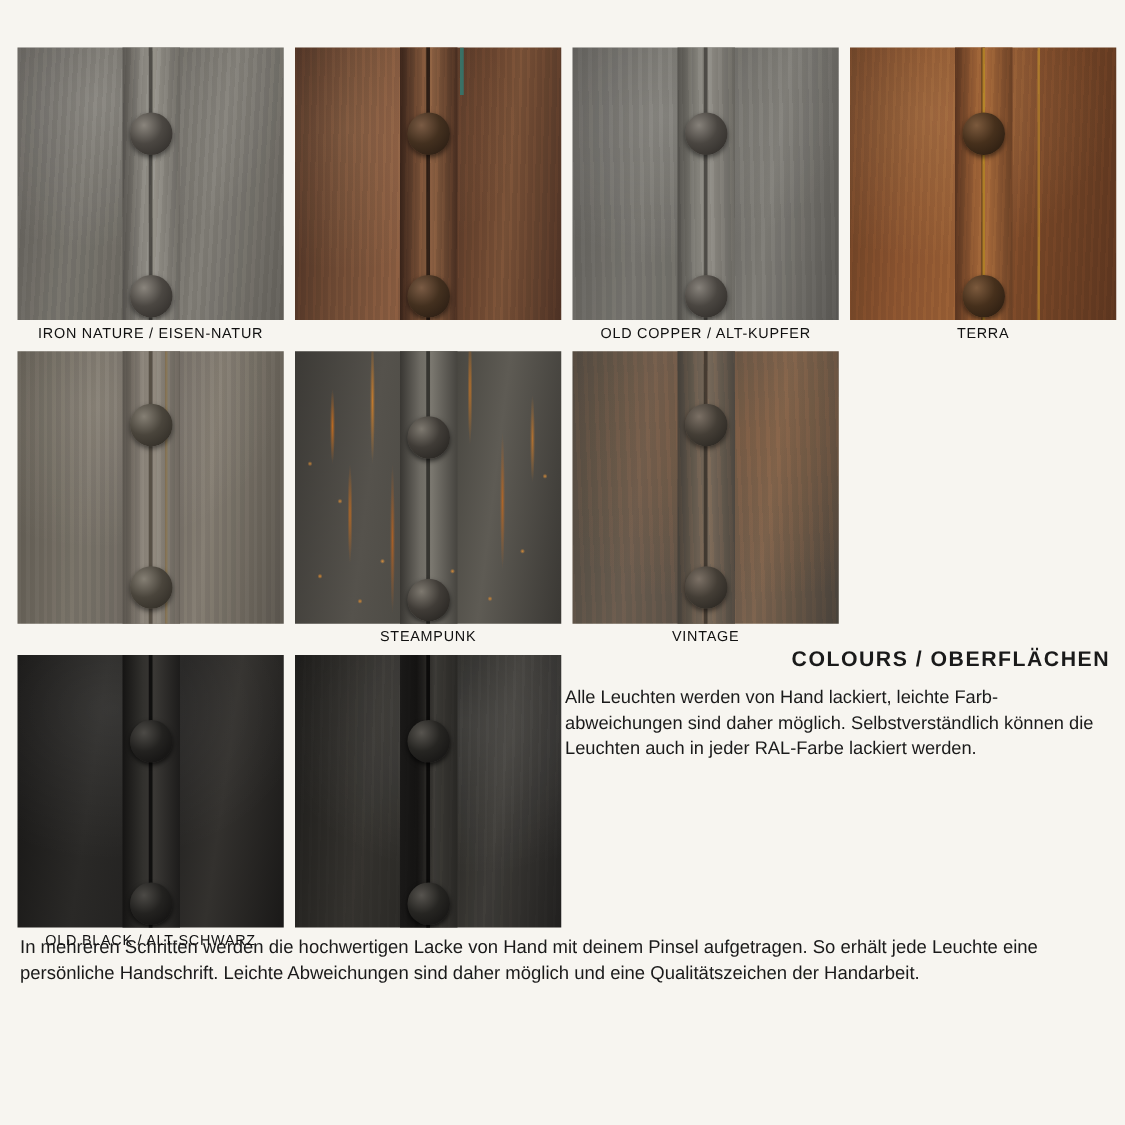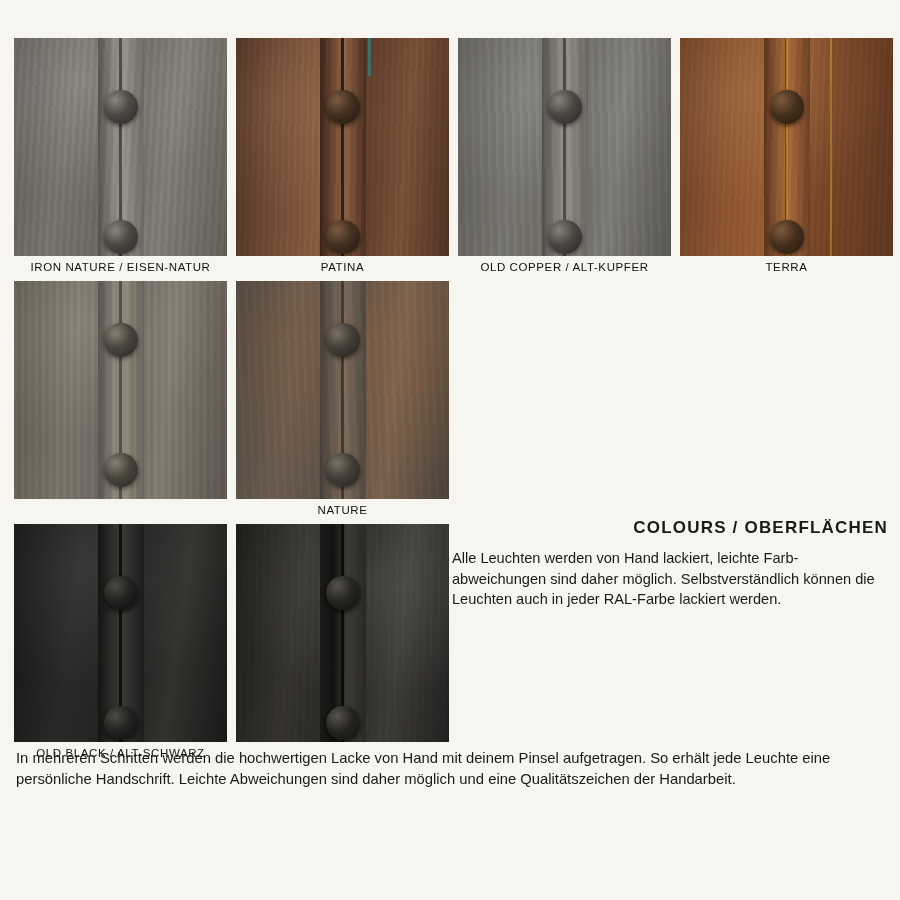--- a/index.html
+++ b/index.html
@@ -151,21 +151,20 @@
         <div class="swatch" style="background:
                radial-gradient(100% 80% at 20% 30%, rgba(255,200,150,.12), rgba(0,0,0,0) 65%),
                linear-gradient(95deg, #4a2f22 0%, #6e4a34 20%, #8a5d41 42%, #5c3a28 58%, #7a5238 78%, #4f3325 100%);">
           <div class="strip" style="background: linear-gradient(90deg,#3a241a 0%,#7a5238 35%,#8e6243 55%,#4a2f21 100%);"></div>
           <div class="seam" style="background:rgba(10,6,4,.7)"></div>
           <div class="grain" style="background: repeating-linear-gradient(91deg, rgba(255,220,180,.07) 0 2px, rgba(0,0,0,.07) 2px 6px);"></div>
           <div style="position:absolute;left:132px;top:0;width:3px;height:38px;background:#2f7d74;opacity:.8"></div>
           <div class="rivet top" style="background: radial-gradient(circle at 33% 30%, #7a5b44 0%, #43301f 45%, #241810 100%); box-shadow:0 2px 4px rgba(0,0,0,.55);"></div>
           <div class="rivet bot" style="background: radial-gradient(circle at 33% 30%, #7a5b44 0%, #43301f 45%, #241810 100%); box-shadow:0 2px 4px rgba(0,0,0,.55);"></div>
         </div>
-        <div class="caption">PATINA</div>
       </div>
 
       <div class="cell">
         <div class="swatch" style="background:
                radial-gradient(110% 85% at 35% 25%, rgba(255,255,255,.12), rgba(0,0,0,0) 62%),
                linear-gradient(98deg, #5e5c58 0%, #77756f 30%, #6c6a64 55%, #7e7c76 72%, #5a5854 100%);">
           <div class="strip" style="background: linear-gradient(90deg,#53514c 0%,#86847d 35%,#918e87 55%,#6a6862 100%);"></div>
           <div class="seam" style="background:rgba(18,16,14,.5)"></div>
           <div class="grain" style="background: repeating-linear-gradient(89deg, rgba(255,255,255,.05) 0 3px, rgba(0,0,0,.05) 3px 8px);"></div>
           <div class="rivet top" style="background: radial-gradient(circle at 33% 30%, #86817a 0%, #4a4641 45%, #2a2724 100%); box-shadow:0 2px 4px rgba(0,0,0,.5);"></div>
@@ -198,32 +197,63 @@
                linear-gradient(96deg, #5e5950 0%, #787268 28%, #6d6760 52%, #827b70 70%, #5b564e 100%);">
           <div class="strip" style="background: linear-gradient(90deg,#56514a 0%,#8a8379 35%,#948d82 55%,#6a645c 100%);"></div>
           <div class="seam" style="background:rgba(35,28,18,.55)"></div>
           <div style="position:absolute;left:118px;top:0;bottom:0;width:2px;background:#8a6a2e;opacity:.4"></div>
           <div class="grain" style="background: repeating-linear-gradient(90deg, rgba(255,255,255,.05) 0 3px, rgba(0,0,0,.05) 3px 7px);"></div>
           <div class="rivet high" style="background: radial-gradient(circle at 33% 30%, #857f74 0%, #4a453c 45%, #2a2620 100%); box-shadow:0 2px 4px rgba(0,0,0,.5);"></div>
           <div class="rivet low" style="background: radial-gradient(circle at 33% 30%, #857f74 0%, #4a453c 45%, #2a2620 100%); box-shadow:0 2px 4px rgba(0,0,0,.5);"></div>
         </div>
       </div>
 
+      <div class="cell">
+        <div class="swatch" style="background:
+               linear-gradient(97deg, #3c3a36 0%, #55524c 30%, #4a4842 55%, #5e5b54 72%, #3a3834 100%);">
+          <div class="strip" style="background: linear-gradient(90deg,#393733 0%,#6e6b64 35%,#7a776f 55%,#46443f 100%);"></div>
+          <div class="seam" style="background:rgba(12,11,10,.6)"></div>
+          <div style="position:absolute;inset:0;
+               background:
+                 radial-gradient(2px 30px at 30px 60px, rgba(200,110,30,.9), rgba(0,0,0,0)),
+                 radial-gradient(2px 40px at 44px 130px, rgba(200,110,30,.8), rgba(0,0,0,0)),
+                 radial-gradient(2px 50px at 62px 40px, rgba(214,130,40,.85), rgba(0,0,0,0)),
+                 radial-gradient(2px 60px at 78px 150px, rgba(190,100,30,.8), rgba(0,0,0,0)),
+                 radial-gradient(2px 45px at 140px 30px, rgba(205,120,35,.8), rgba(0,0,0,0)),
+                 radial-gradient(2px 55px at 166px 120px, rgba(195,105,30,.8), rgba(0,0,0,0)),
+                 radial-gradient(2px 35px at 190px 70px, rgba(210,125,40,.75), rgba(0,0,0,0));"></div>
+          <div style="position:absolute;inset:0;
+               background:
+                 radial-gradient(2px 2px at 20px 180px, rgba(220,140,50,.95), rgba(0,0,0,0)),
+                 radial-gradient(2px 2px at 52px 200px, rgba(220,140,50,.9), rgba(0,0,0,0)),
+                 radial-gradient(2px 2px at 70px 168px, rgba(230,150,60,.9), rgba(0,0,0,0)),
+                 radial-gradient(2px 2px at 96px 190px, rgba(220,140,50,.9), rgba(0,0,0,0)),
+                 radial-gradient(2px 2px at 126px 176px, rgba(225,145,55,.9), rgba(0,0,0,0)),
+                 radial-gradient(2px 2px at 156px 198px, rgba(220,140,50,.9), rgba(0,0,0,0)),
+                 radial-gradient(2px 2px at 182px 160px, rgba(225,145,55,.9), rgba(0,0,0,0)),
+                 radial-gradient(2px 2px at 36px 120px, rgba(225,145,55,.85), rgba(0,0,0,0)),
+                 radial-gradient(2px 2px at 200px 100px, rgba(225,145,55,.85), rgba(0,0,0,0)),
+                 radial-gradient(2px 2px at 12px 90px, rgba(225,145,55,.8), rgba(0,0,0,0));"></div>
+          <div class="rivet top" style="background: radial-gradient(circle at 33% 30%, #7d786f 0%, #403c37 45%, #201e1b 100%); box-shadow:0 2px 4px rgba(0,0,0,.6);"></div>
+          <div class="rivet bot" style="background: radial-gradient(circle at 33% 30%, #7d786f 0%, #403c37 45%, #201e1b 100%); box-shadow:0 2px 4px rgba(0,0,0,.6);"></div>
+        </div>
+        <div class="caption">STEAMPUNK</div>
+      </div>
 
       <div class="cell">
         <div class="swatch" style="background:
                radial-gradient(120% 90% at 60% 30%, rgba(180,110,60,.25), rgba(0,0,0,0) 70%),
                linear-gradient(98deg, #4f4a42 0%, #6b5e51 28%, #5c5248 50%, #7a6450 72%, #4a443c 100%);">
           <div class="strip" style="background: linear-gradient(90deg,#47423b 0%,#6e6254 35%,#7b6c5c 55%,#504a42 100%);"></div>
           <div class="seam" style="background:rgba(16,14,12,.5)"></div>
           <div class="grain" style="background: repeating-linear-gradient(88deg, rgba(210,140,80,.10) 0 3px, rgba(0,0,0,.07) 3px 8px);"></div>
           <div class="rivet high" style="background: radial-gradient(circle at 33% 30%, #7b7065 0%, #443e36 45%, #23201c 100%); box-shadow:0 2px 4px rgba(0,0,0,.5);"></div>
           <div class="rivet low" style="background: radial-gradient(circle at 33% 30%, #7b7065 0%, #443e36 45%, #23201c 100%); box-shadow:0 2px 4px rgba(0,0,0,.5);"></div>
         </div>
-        <div class="caption">NATURE</div>
+        <div class="caption">VINTAGE</div>
       </div>
 
     </div>
 
     <div class="row">
 
       <div class="cell">
         <div class="swatch" style="background:
                radial-gradient(120% 90% at 35% 20%, rgba(255,255,255,.07), rgba(0,0,0,0) 62%),
                linear-gradient(98deg, #161514 0%, #2a2927 30%, #222120 55%, #33312e 74%, #1a1918 100%);">

